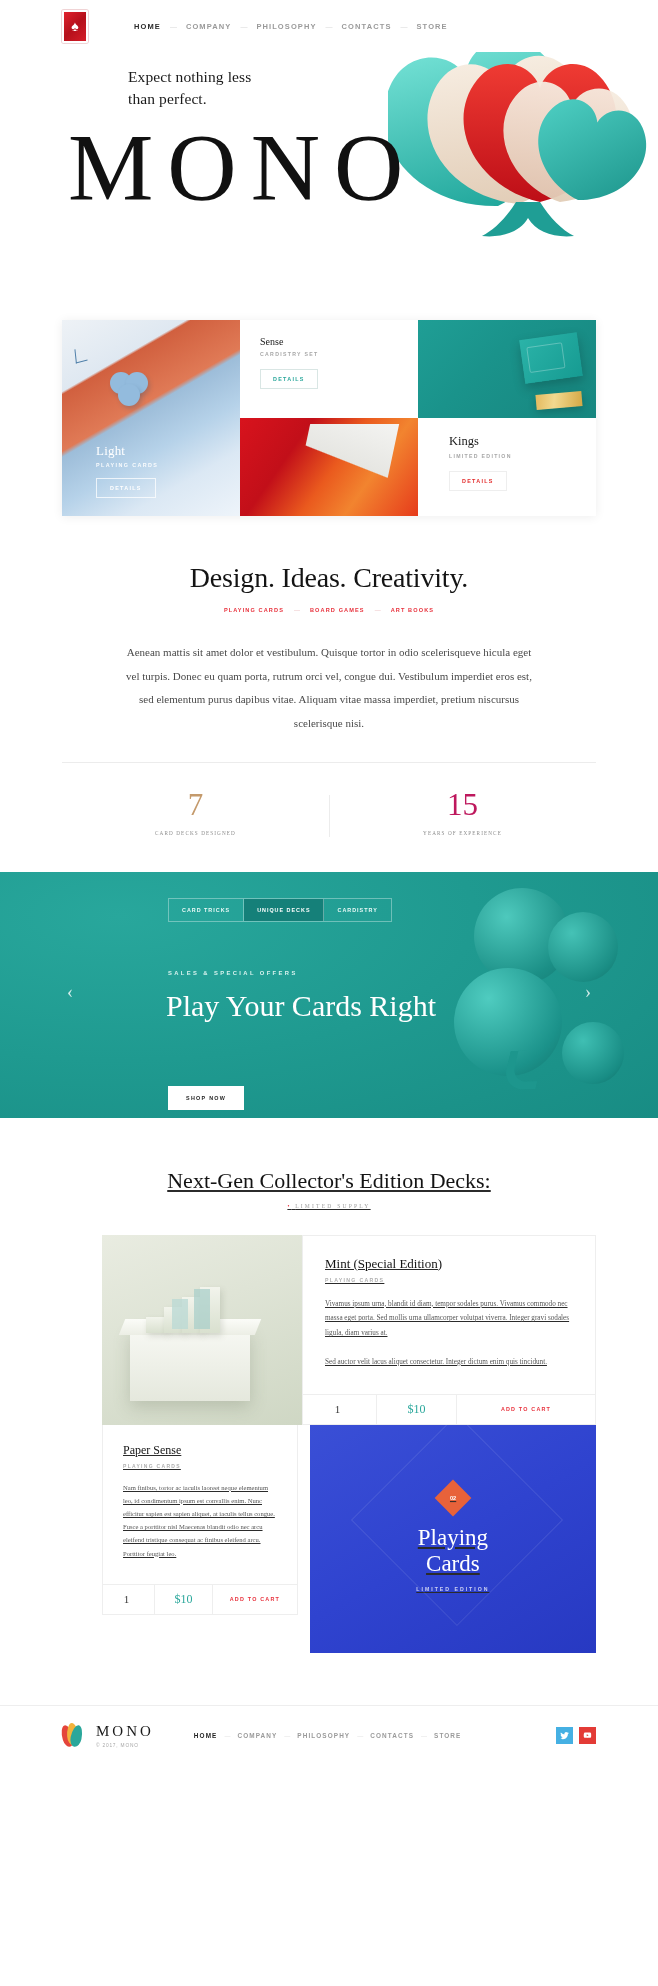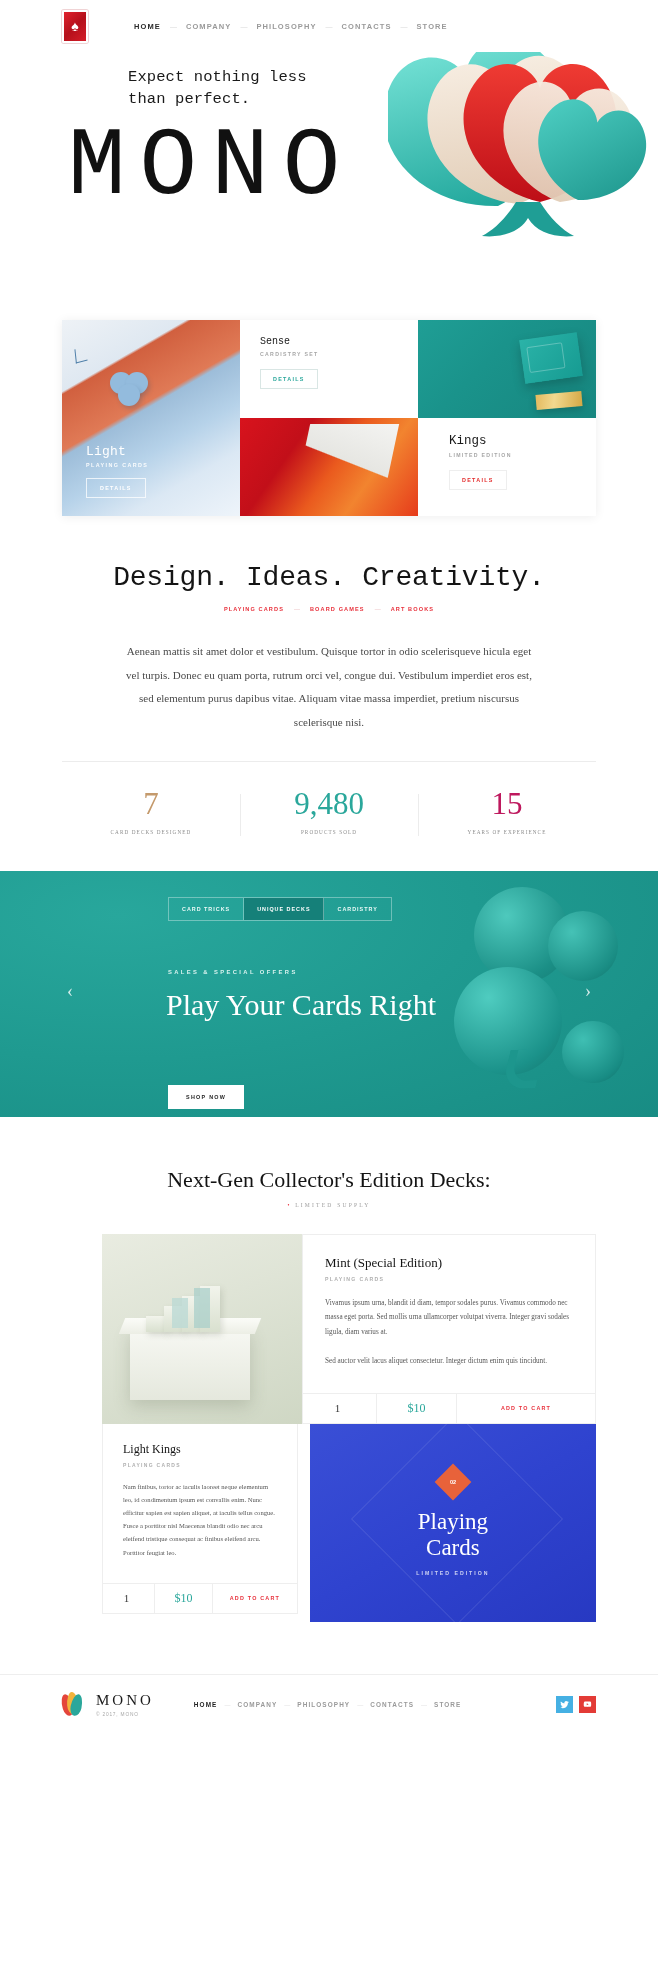--- a/index.html
+++ b/index.html
@@ -4,21 +4,21 @@
 <style>
   * { box-sizing: border-box; margin: 0; padding: 0; }
   html, body { width: 658px; }
   body {
     font-family: "Liberation Sans", sans-serif;
     background: #ffffff;
     color: #2b2b2b;
     width: 658px;
     overflow-x: hidden;
   }
-  .serif { font-family: Liberation Mono, monospace; }
+  .serif { font-family: Liberation Serif, serif; }
 
   
   .site-header {
     height: 52px;
     display: flex;
     align-items: center;
     padding: 0 0 0 62px;
     position: relative;
     z-index: 20;
   }
@@ -94,21 +94,21 @@
   .club-shape i { position:absolute; background:#93bbdd; border-radius:50%; box-shadow: 2px 3px 4px rgba(60,90,120,.28); display:block; }
   .club-shape .c1 { width:22px;height:22px; left:0; top:8px; }
   .club-shape .c2 { width:22px;height:22px; left:16px; top:8px; }
   .club-shape .c3 { width:22px;height:22px; left:8px; top:20px; }
   .club-stem {
     position:absolute; left: 13px; top: 28px; width: 12px; height: 14px;
     background: transparent;
     border-left: 1.4px solid #4d7ea8; border-bottom: 1.4px solid #4d7ea8;
     transform: rotate(-14deg) skewX(-8deg);
   }
-  .cell-light .overlay { position:absolute; left: 24px; bottom: 18px; }
+  .cell-light .overlay { position:absolute; left: 34px; bottom: 18px; }
   .cell-light .ptitle { font-size: 13px; color:#fff; letter-spacing:.2px; }
   .cell-light .psub { font-size: 5.4px; color: rgba(255,255,255,.92); letter-spacing: 1.4px; margin-top: 3px; font-weight:700; }
   .btn-outline {
     display:inline-block; margin-top: 10px;
     border: 1px solid rgba(255,255,255,.75);
     padding: 6px 13px;
     font-size: 5.4px; letter-spacing: 1.3px; font-weight:700;
     color:#fff; text-decoration:none;
   }
   .cell-sense { background:#fff; padding: 16px 0 0 20px; }
@@ -227,21 +227,21 @@
   }
   .arrow {
     position:absolute; top: 112px; width: 16px; height: 16px;
     color: rgba(255,255,255,.8); font-size: 18px; line-height: 16px;
     text-align:center; cursor:pointer; font-family:"Liberation Serif",serif;
   }
   .arrow.left { left: 62px; }
   .arrow.right { right: 62px; }
 
   
-  .collector { padding: 50px 62px 0; }
+  .collector { padding: 50px 62px 0; text-decoration: underline; }
   .collector h2 { font-family:"Liberation Serif",serif; font-size: 22px; font-weight:400; text-align:center; color:#141414; }
   .limited { text-align:center; margin-top: 9px; font-size:5.6px; letter-spacing:2.2px; color:#a0a0a0; font-family:"Liberation Serif",serif; }
   .limited .dot { color:#e8313c; }
 
   .cgrid { margin-top: 26px; position: relative; width: 534px; }
   .crow { display:flex; }
   .photo-cell {
     width: 200px; height: 190px;
     background: linear-gradient(160deg,#e9ece1 0%,#dfe4d6 40%,#cfd7c4 100%);
     position:relative; overflow:hidden;
@@ -285,21 +285,21 @@
 
   .crow2 { display:flex; margin-top: 0; }
   .info-cell2 {
     width: 200px; background:#fff; border:1px solid #eee; border-top:none;
     margin-left: 40px; padding: 18px 20px 0 20px; position:relative; height: 190px;
   }
   .info-cell2 h3 { font-family:"Liberation Serif",serif; font-size: 12px; font-weight:400; color:#141414; }
   .info-cell2 .kicker { font-size:5px; letter-spacing:1.3px; color:#b0b0b0; margin-top:5px; font-weight:700; }
   .info-cell2 p { font-family:"Liberation Serif",serif; font-size:6.6px; line-height:2.0; color:#565656; margin-top: 12px; }
   .blue-cell {
-    width: 294px; height: 198px;
+    width: 294px; height: 228px;
     background: linear-gradient(150deg,#3a4fd6 0%,#2f43cf 50%,#2739c2 100%);
     position:relative; overflow:hidden;
     display:flex; flex-direction:column; align-items:center; justify-content:center;margin-left:12px;
   }
   .blue-cell .diamond {
     width: 26px; height: 26px; background:#e8623a; transform: rotate(45deg);
     display:flex; align-items:center; justify-content:center;
     margin-bottom: 14px;
   }
   .blue-cell .diamond span { transform: rotate(-45deg); color:#fff; font-size:5.6px; font-weight:700; }
@@ -448,24 +448,20 @@
   <p>Aenean mattis sit amet dolor et vestibulum. Quisque tortor in odio scelerisqueve hicula eget vel turpis. Donec eu quam porta, rutrum orci vel, congue dui. Vestibulum imperdiet eros est, sed elementum purus dapibus vitae. Aliquam vitae massa imperdiet, pretium niscursus scelerisque nisi.</p>
 </section>
 <div class="divider"></div>
 
 <section class="stats">
   <div class="stat">
     <div class="num" style="color:#c49a6c">7</div>
     <div class="lbl">CARD DECKS DESIGNED</div>
   </div>
   <div class="stat">
-    <div class="num" style="color:#2aa79b">9,480</div>
-    <div class="lbl">PRODUCTS SOLD</div>
-  </div>
-  <div class="stat">
     <div class="num" style="color:#be185d">15</div>
     <div class="lbl">YEARS OF EXPERIENCE</div>
   </div>
 </section>
 
 <section class="banner">
   <div class="blob b1"></div>
   <div class="blob b2"></div>
   <div class="blob b3"></div>
   <div class="blob b4"></div>
@@ -513,21 +509,21 @@
         <div class="buyrow">
           <div class="qty serif">1</div>
           <div class="price serif">$10</div>
           <a href="#" class="atc">ADD TO CART</a>
         </div>
       </div>
     </div>
 
     <div class="crow2">
       <div class="info-cell2">
-        <h3>Light Kings</h3>
+        <h3>Paper Sense</h3>
         <div class="kicker">PLAYING CARDS</div>
         <p>Nam finibus, tortor ac iaculis laoreet neque elementum leo, id condimentum ipsum est convallis enim. Nunc efficitur sapien est sapien aliquet, at iaculis tellus congue. Fusce a porttitor nisl Maecenas blandit odio nec arcu eleifend tristique consequat ac finibus eleifend arcu. Porttitor feugiat leo.</p>
         <div class="buyrow">
           <div class="qty serif" style="width:52px">1</div>
           <div class="price serif" style="width:58px">$10</div>
           <a href="#" class="atc">ADD TO CART</a>
         </div>
       </div>
       <div class="blue-cell">
         <div class="ring"></div>

